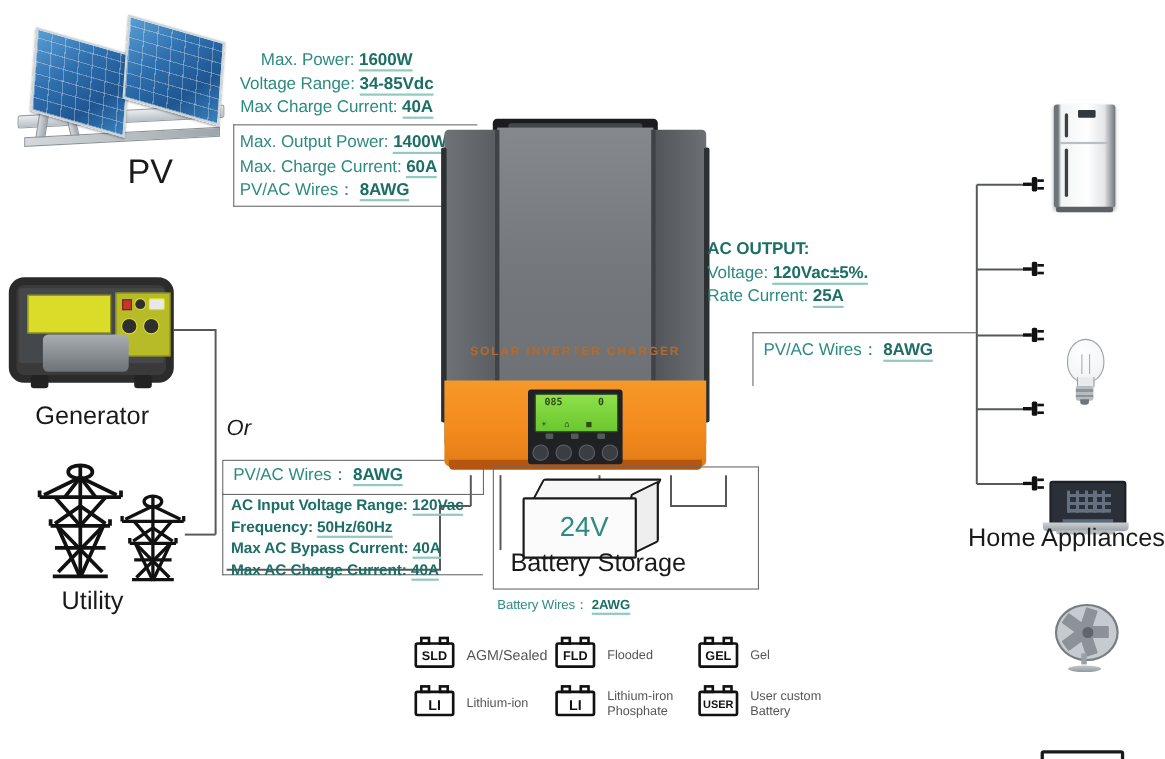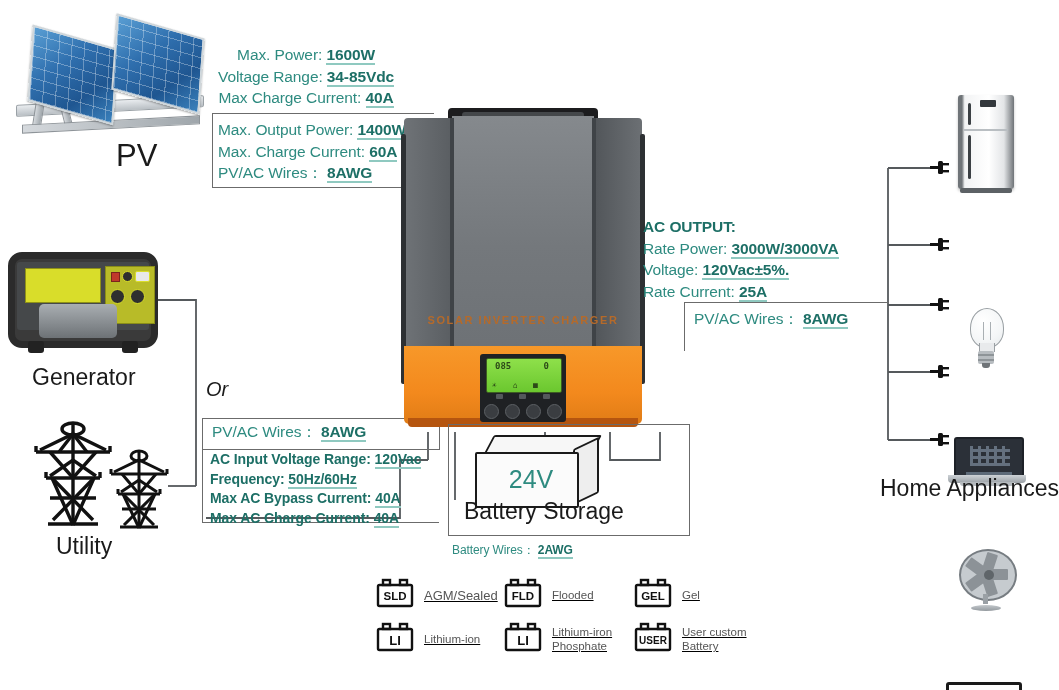--- a/index.html
+++ b/index.html
@@ -5,21 +5,21 @@
 <style>
   html,body{margin:0;padding:0;}
   body{
     width:1059px;height:690px;
     background:#ffffff;
     font-family:"Liberation Sans", sans-serif;
     overflow:hidden;
     position:relative;
   }
   #stage{position:absolute;left:0;top:0;width:1059px;height:690px;}
-  .abs{position:absolute;text-decoration:underline;}
+  .abs{position:absolute;}
 
   
   #wires{position:absolute;left:0;top:0;width:1059px;height:690px;}
 
   
   .spec{
     position:absolute;
     color:#2e8b80;
     font-size:15.5px;
     line-height:21.5px;
@@ -377,24 +377,20 @@
       <span class="ibtn"></span>
       <span class="ibtn"></span>
       <span class="ibtn"></span>
       <span class="ibtn"></span>
     </div>
   </div>
 
   <div class="spec" style="left:643px;top:216px;">
     <span class="row hdr">AC OUTPUT:</span>
     <span class="row">
-      <span>Rate Power:</span>
-      <span class="v">3000W/3000VA</span>
-    </span>
-    <span class="row">
       <span>Voltage:</span>
       <span class="v">120Vac±5%.</span>
     </span>
     <span class="row">
       <span>Rate Current:</span>
       <span class="v">25A</span>
     </span>
   </div>
 
   <div class="frame" style="left:684px;top:302px;width:204px;height:48px;border-right:none;border-bottom:none;"></div>

